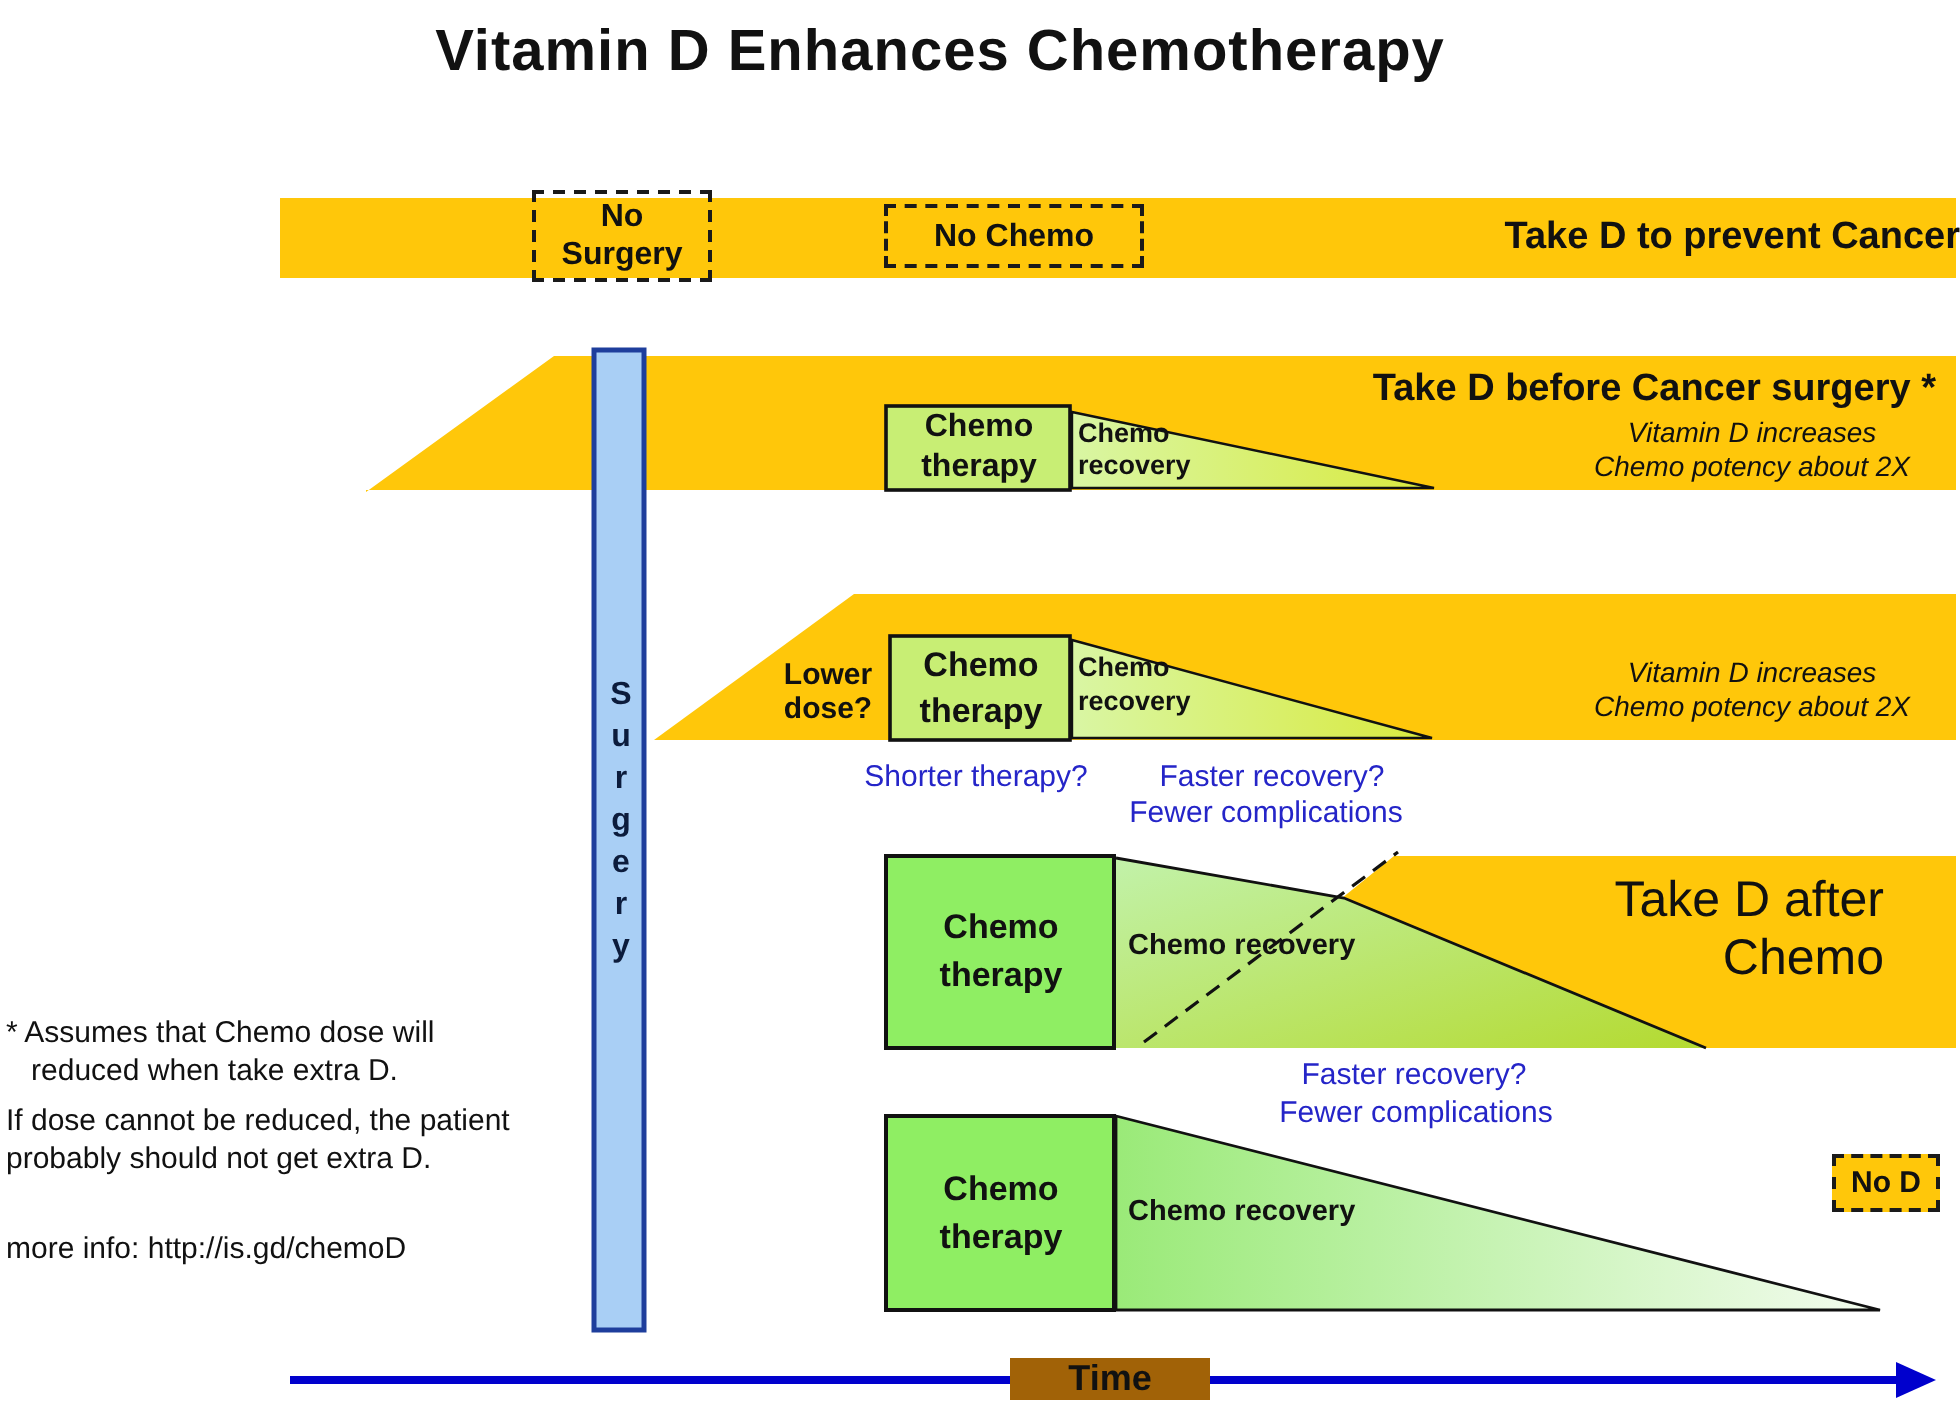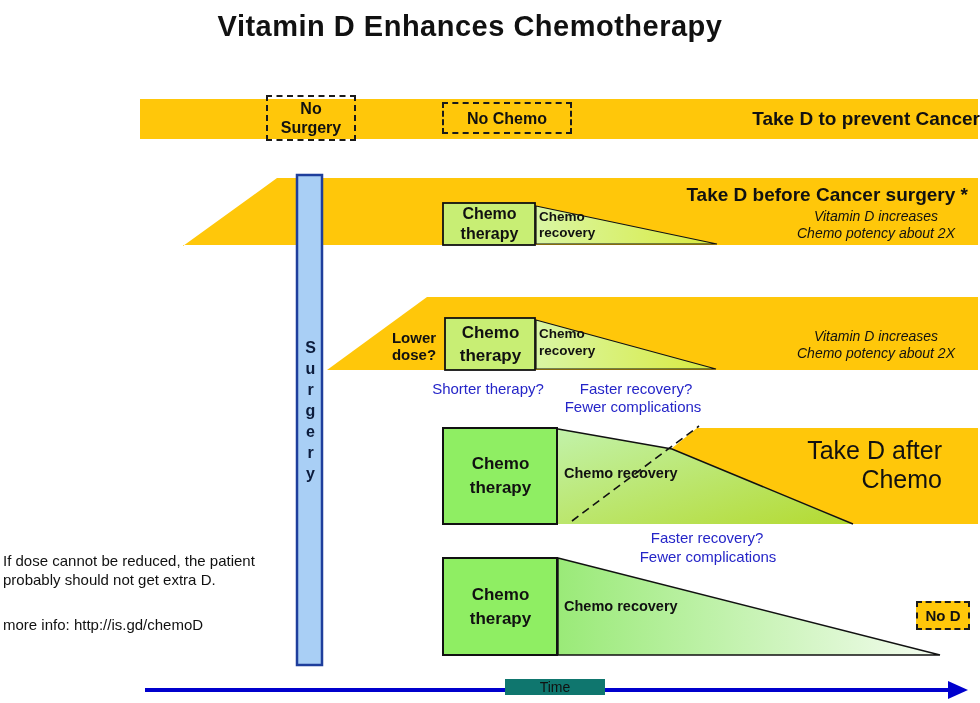--- a/index.html
+++ b/index.html
@@ -9,21 +9,21 @@
   }
   .abs{position:absolute;}
   .pre{white-space:pre-line;}
   .prew{white-space:pre-wrap;}
   #title{left:150px;top:10px;width:640px;text-align:center;font-size:29px;font-weight:bold;letter-spacing:.5px;}
   #subtitle{left:150px;top:48px;width:640px;text-align:center;font-size:21px;font-style:italic;}
   .dashedbox{border:2px dashed #1a1a1a;display:flex;align-items:center;justify-content:center;
     text-align:center;font-weight:bold;line-height:19px;box-sizing:border-box;}
   #no-surgery{left:266px;top:95px;width:90px;height:46px;font-size:16px;}
   #no-chemo{left:442px;top:102px;width:130px;height:32px;font-size:16px;}
-  #no-d{left:916px;top:577px;width:54px;height:29px;font-size:15px;background:#ffc70a;margin-top:24px;}
+  #no-d{left:916px;top:577px;width:54px;height:29px;font-size:15px;background:#ffc70a;}
   #take-d-prevent{left:690px;top:108px;width:290px;text-align:right;font-size:19px;font-weight:bold;}
   .band-head{font-size:19px;font-weight:bold;text-align:right;}
   #head-band2{right:12px;top:184px;width:400px;}
   #head-band3{right:12px;top:302px;width:320px;}
   #head-band4{left:742px;top:436px;width:200px;text-align:right;font-size:25px;font-weight:normal;}
   .note{font-size:14px;font-style:italic;text-align:center;line-height:17px;}
   #note-band2{left:776px;top:208px;width:200px;}
   #note-band3{left:776px;top:328px;width:200px;}
   #note-band4{left:762px;top:473px;width:206px;}
   .chemobox-label{font-weight:bold;text-align:center;}
@@ -43,21 +43,21 @@
   #q-fewer3{left:533px;top:398px;width:200px;}
   #q-faster4{left:627px;top:529px;width:160px;}
   #q-fewer4{left:608px;top:548px;width:200px;}
   .footnote{left:3px;font-size:15px;line-height:19px;}
   #fn1{top:507px;}
   #fn2{top:551px;}
   #fn3{top:615px;}
   #fn3 .url{font-weight:normal;}
   #surgery-label{left:301px;top:339px;writing-mode:vertical-lr;text-orientation:upright;
     font-size:16px;font-weight:bold;letter-spacing:4px;color:#0c1c3c;}
-  #time-label{left:505px;top:679px;width:100px;text-align:center;font-size:14px;font-weight:normal;background:#0f766e;}
+  #time-label{left:505px;top:679px;width:100px;text-align:center;font-size:18px;font-weight:bold;background:#a16207;}
   svg{display:block;}
 </style>
 </head>
 <body>
 
 <div id="stage">
 
   <svg class="abs" style="left:0;top:0" width="980" height="703" viewBox="0 0 980 703">
     <defs>
       <linearGradient id="gradRec2" x1="0" y1="0" x2="1" y2="0">
@@ -144,18 +144,20 @@
 therapy</div>
   <div class="abs recovery-label" id="cr4">Chemo recovery</div>
   <div class="abs blueq" id="q-faster4">Faster recovery?</div>
   <div class="abs blueq" id="q-fewer4">Fewer complications</div>
 
   <div class="abs chemobox-label pre" id="ct5">Chemo
 therapy</div>
   <div class="abs recovery-label" id="cr5">Chemo recovery</div>
   <div class="abs dashedbox" id="no-d">No D</div>
 
+  <div class="abs footnote prew" id="fn1">* Assumes that Chemo dose will
+   reduced when take extra D.</div>
   <div class="abs footnote prew" id="fn2">If dose cannot be reduced, the patient
 probably should not get extra D.</div>
   <div class="abs footnote" id="fn3"><span>more info: </span><span class="url">http://is.gd/chemoD</span></div>
 
   <div class="abs" id="time-label">Time</div>
 </div>
 
 </body></html>

